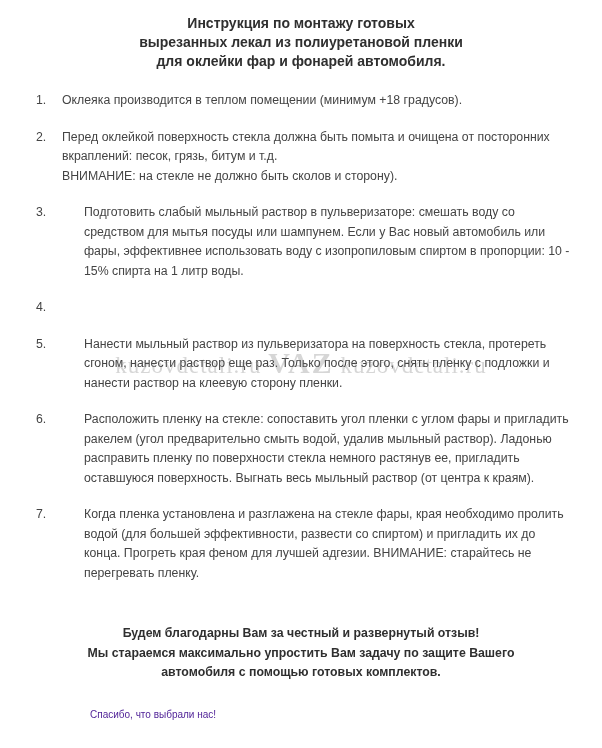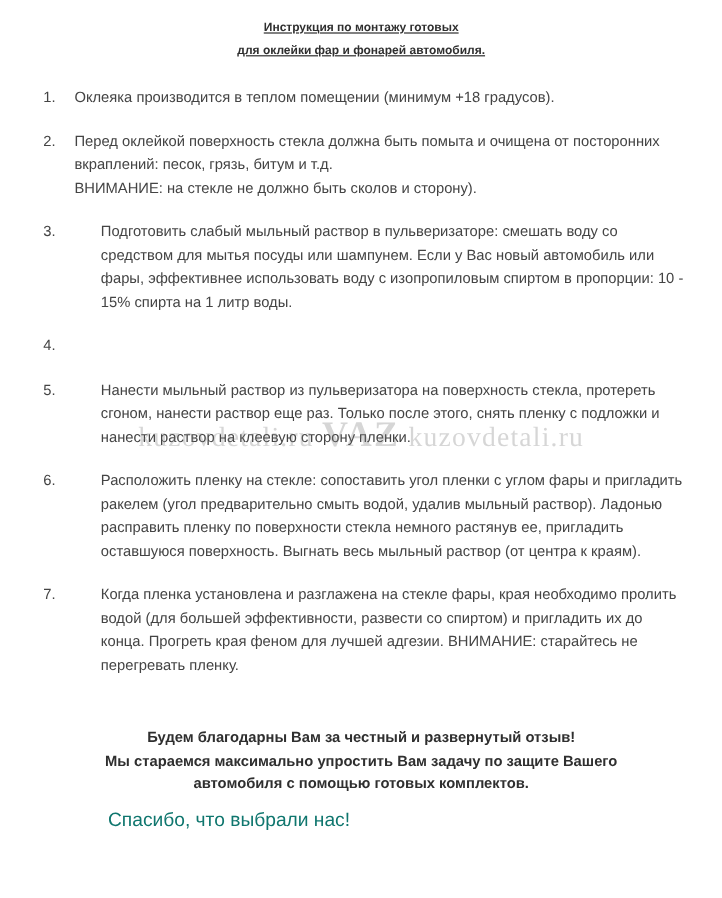--- a/index.html
+++ b/index.html
@@ -18,25 +18,24 @@
   .page {
     position: relative;
     width: 602px;
     height: 748px;
     box-sizing: border-box;
     padding: 10px 28px 0 28px;
   }
   .title {
     text-align: center;
     font-weight: bold;
-    font-size: 10px;
+    font-size: 14px;
     line-height: 19px;
     color: #2f2f2f;
     margin: 4px 0 0 0;
-    text-decoration: underline;
   }
   .title div {
     white-space: nowrap;
   }
   .body-block {
     margin-top: 20px;
   }
   .item {
     display: flex;
     align-items: flex-start;
@@ -65,24 +64,24 @@
   }
   .closing {
     text-align: center;
     font-weight: bold;
     font-size: 12.3px;
     line-height: 19.5px;
     color: #2f2f2f;
     margin-top: 41px;
   }
   .thanks {
-    font-size: 16px;
+    font-size: 10px;
     line-height: 19.5px;
-    color: #0f766e;
-    margin-top: 10px;
+    color: #4c1d95;
+    margin-top: 22px;
     padding-left: 62px;
   }
   .watermark {
     position: absolute;
     left: 0;
     top: 346px;
     width: 602px;
     text-align: center;
     font-family: "Liberation Serif", serif;
     font-size: 23px;
@@ -98,20 +97,21 @@
     letter-spacing: 2px;
   }
 </style>
 </head>
 <body>
 
 <div class="page">
 
   <div class="title">
     <div>Инструкция по монтажу готовых</div>
+    <div>вырезанных лекал из полиуретановой пленки</div>
     <div>для оклейки фар и фонарей автомобиля.</div>
   </div>
 
   <div class="body-block">
 
     <div class="item">
       <div class="num">1.</div>
       <div class="txt">
         <p>Оклеяка производится в теплом помещении (минимум +18 градусов).</p>
       </div>

